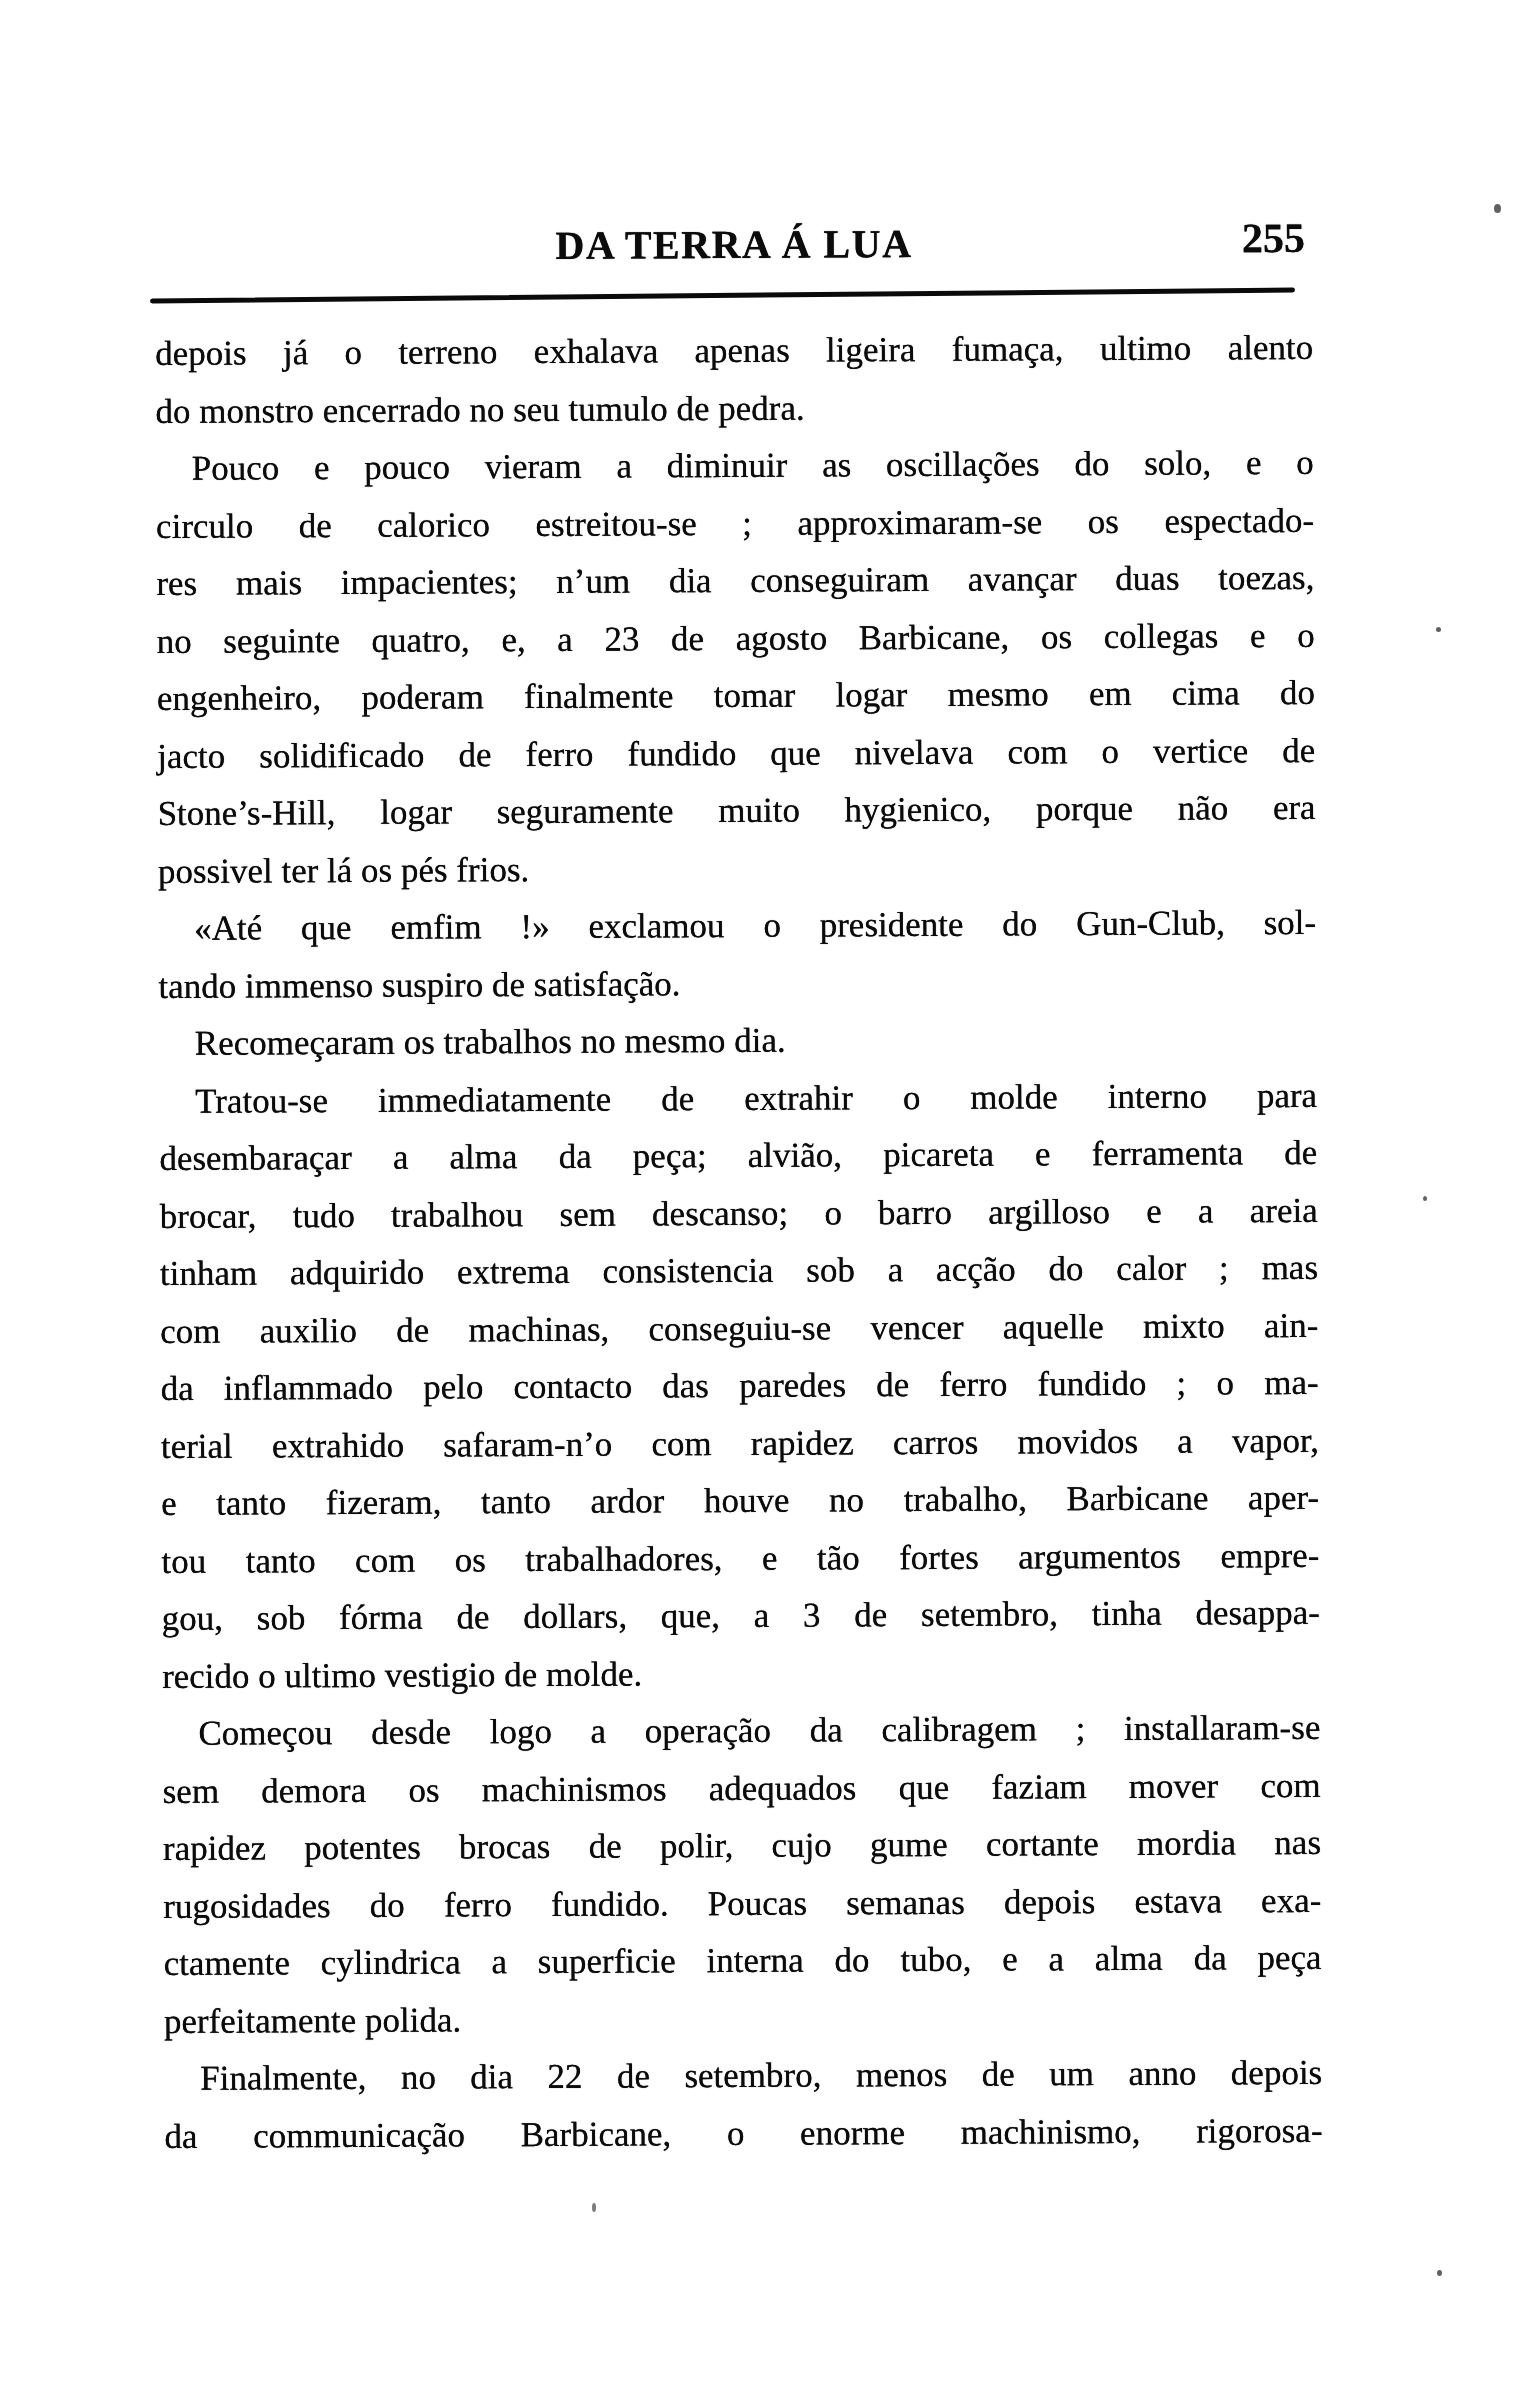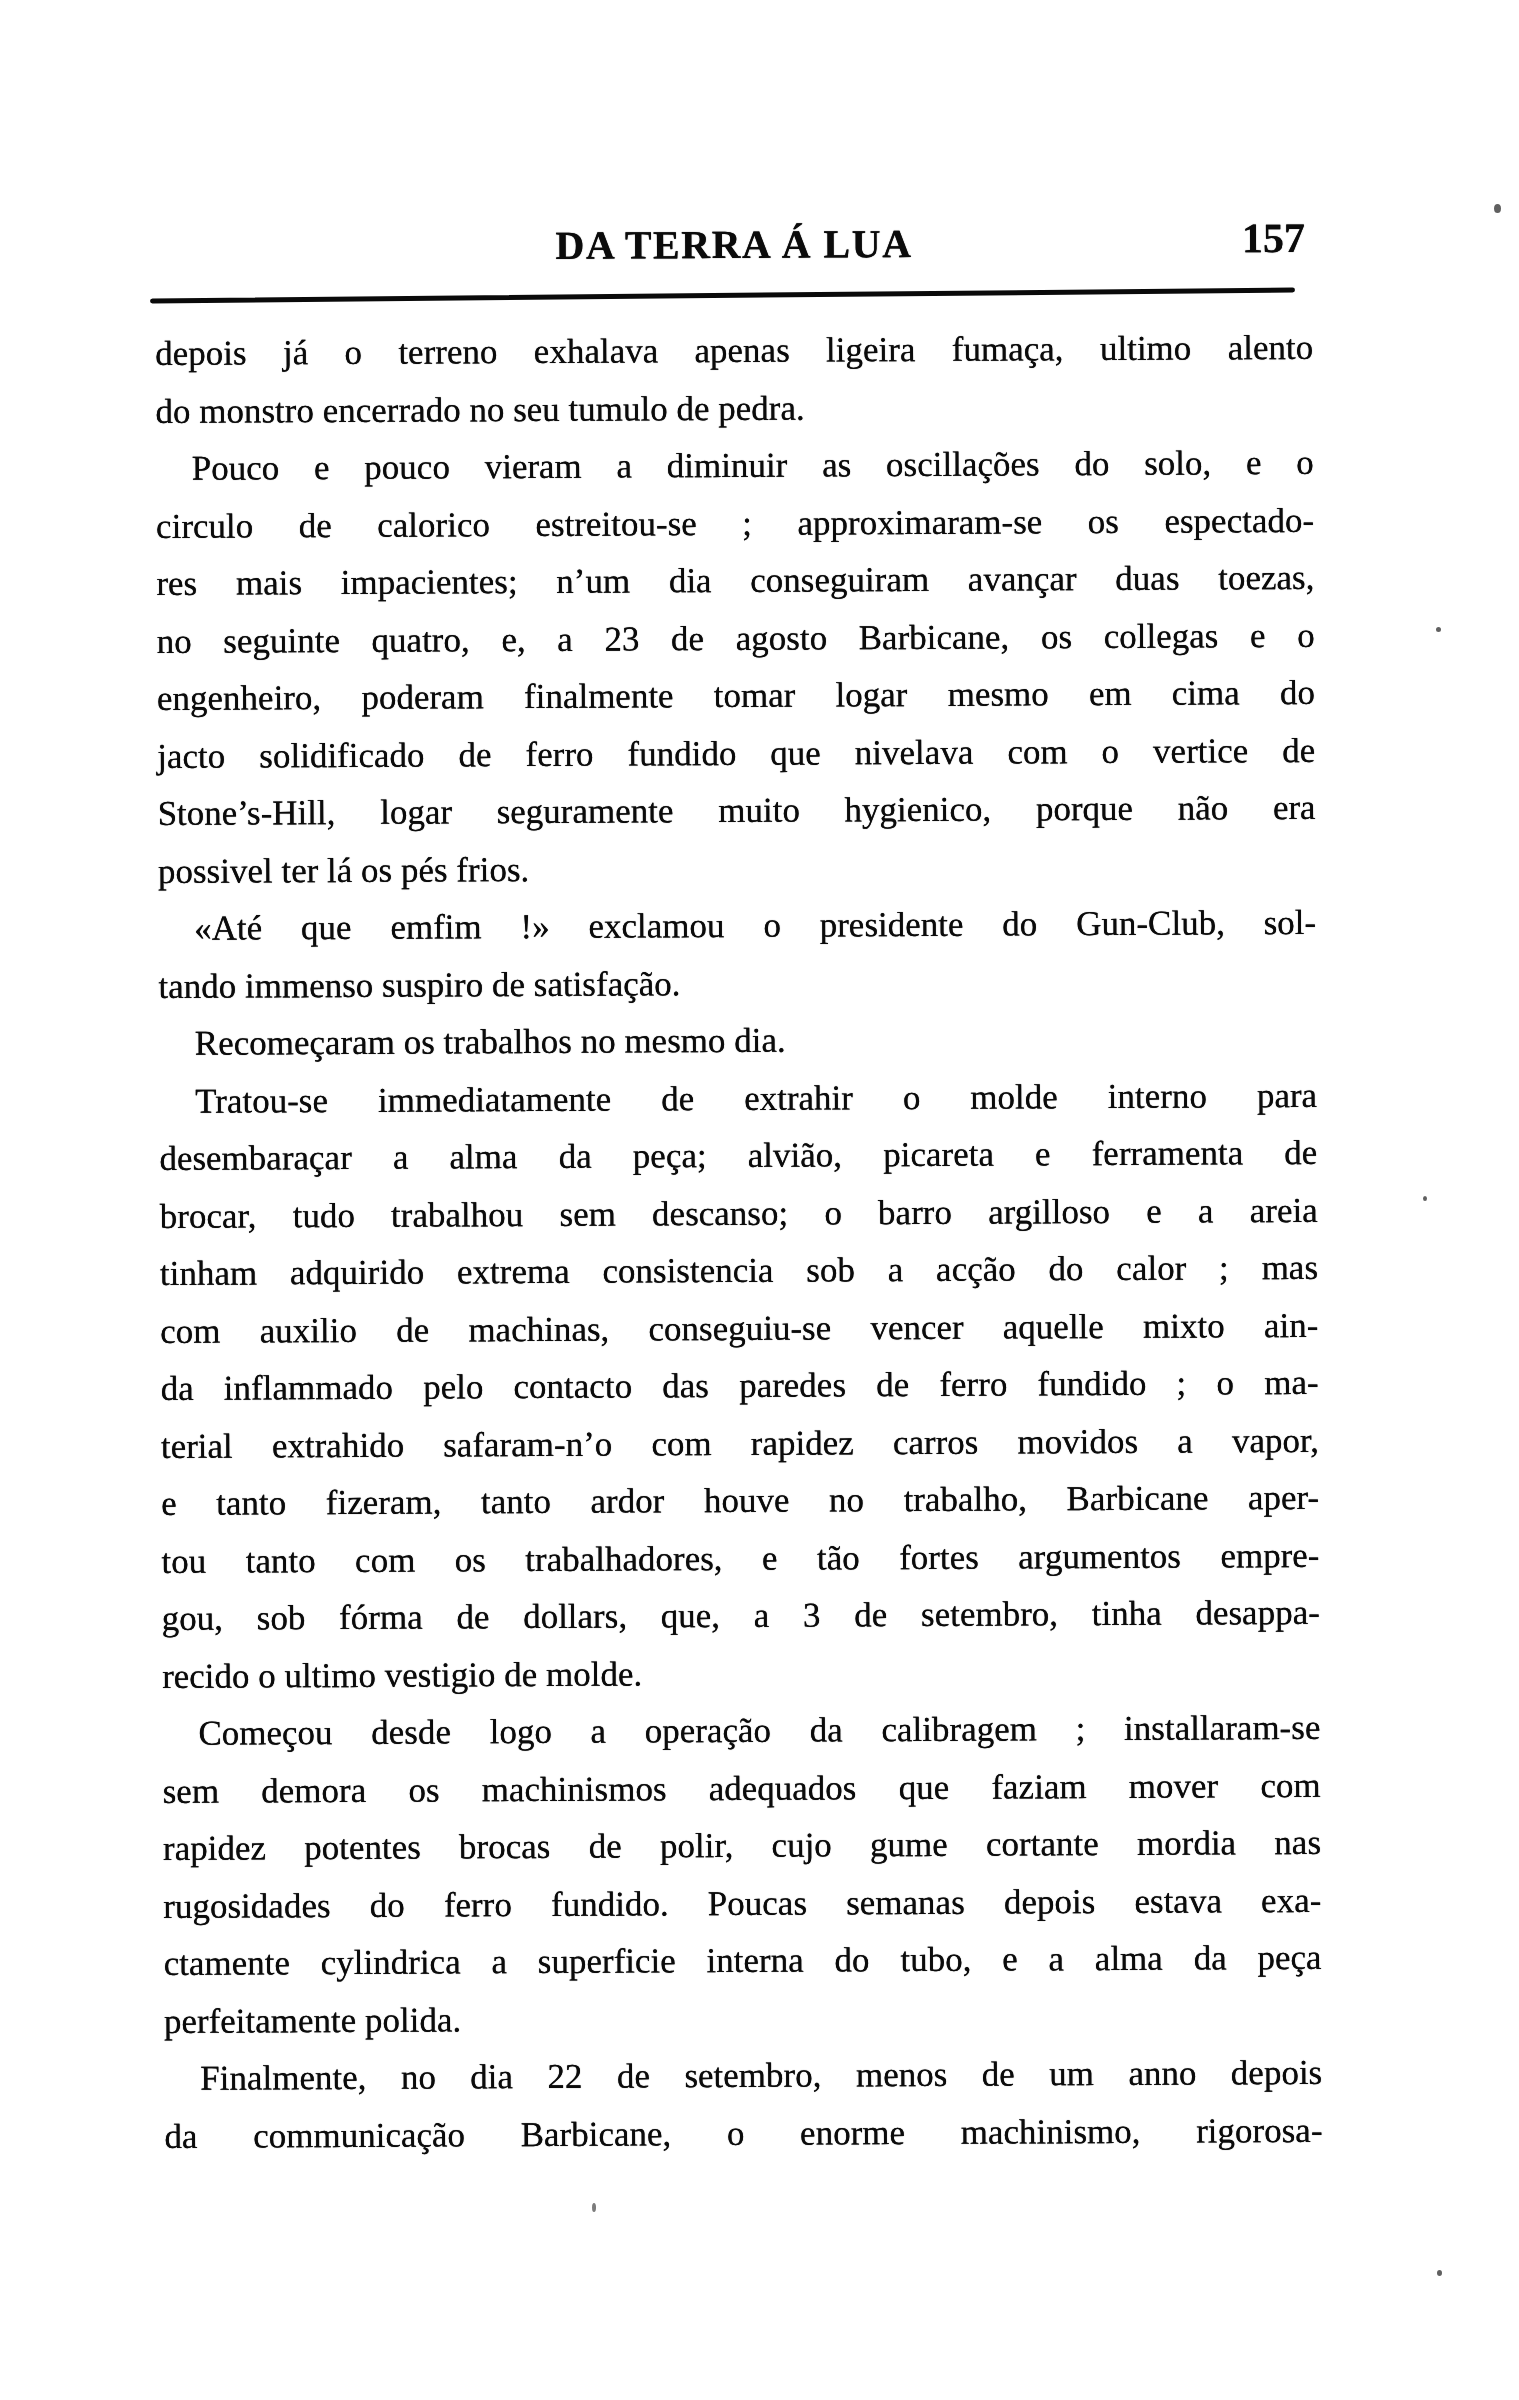--- a/index.html
+++ b/index.html
@@ -92,21 +92,21 @@
   .speck.s4 { left: 1437px; top: 2270px; width: 5px; height: 6px; }
   .speck.s5 { left: 592px;  top: 2203px; width: 4px; height: 9px; opacity: 0.7; }
 </style>
 </head>
 <body>
 
 <div class="page">
 
   <div class="header">
     <div class="header-title">DA TERRA Á LUA</div>
-    <div class="page-number">157</div>
+    <div class="page-number">255</div>
   </div>
 
   <div class="header-rule"></div>
 
   <div class="body-text">
       <div class="text-line">depois já o terreno exhalava apenas ligeira fumaça, ultimo alento</div>
       <div class="text-line para-end">do monstro encerrado no seu tumulo de pedra.</div>
       <div class="text-line indent">Pouco e pouco vieram a diminuir as oscillações do solo, e o</div>
       <div class="text-line">circulo de calorico estreitou-se ; approximaram-se os espectado-</div>
       <div class="text-line">res mais impacientes; n’um dia conseguiram avançar duas toezas,</div>

